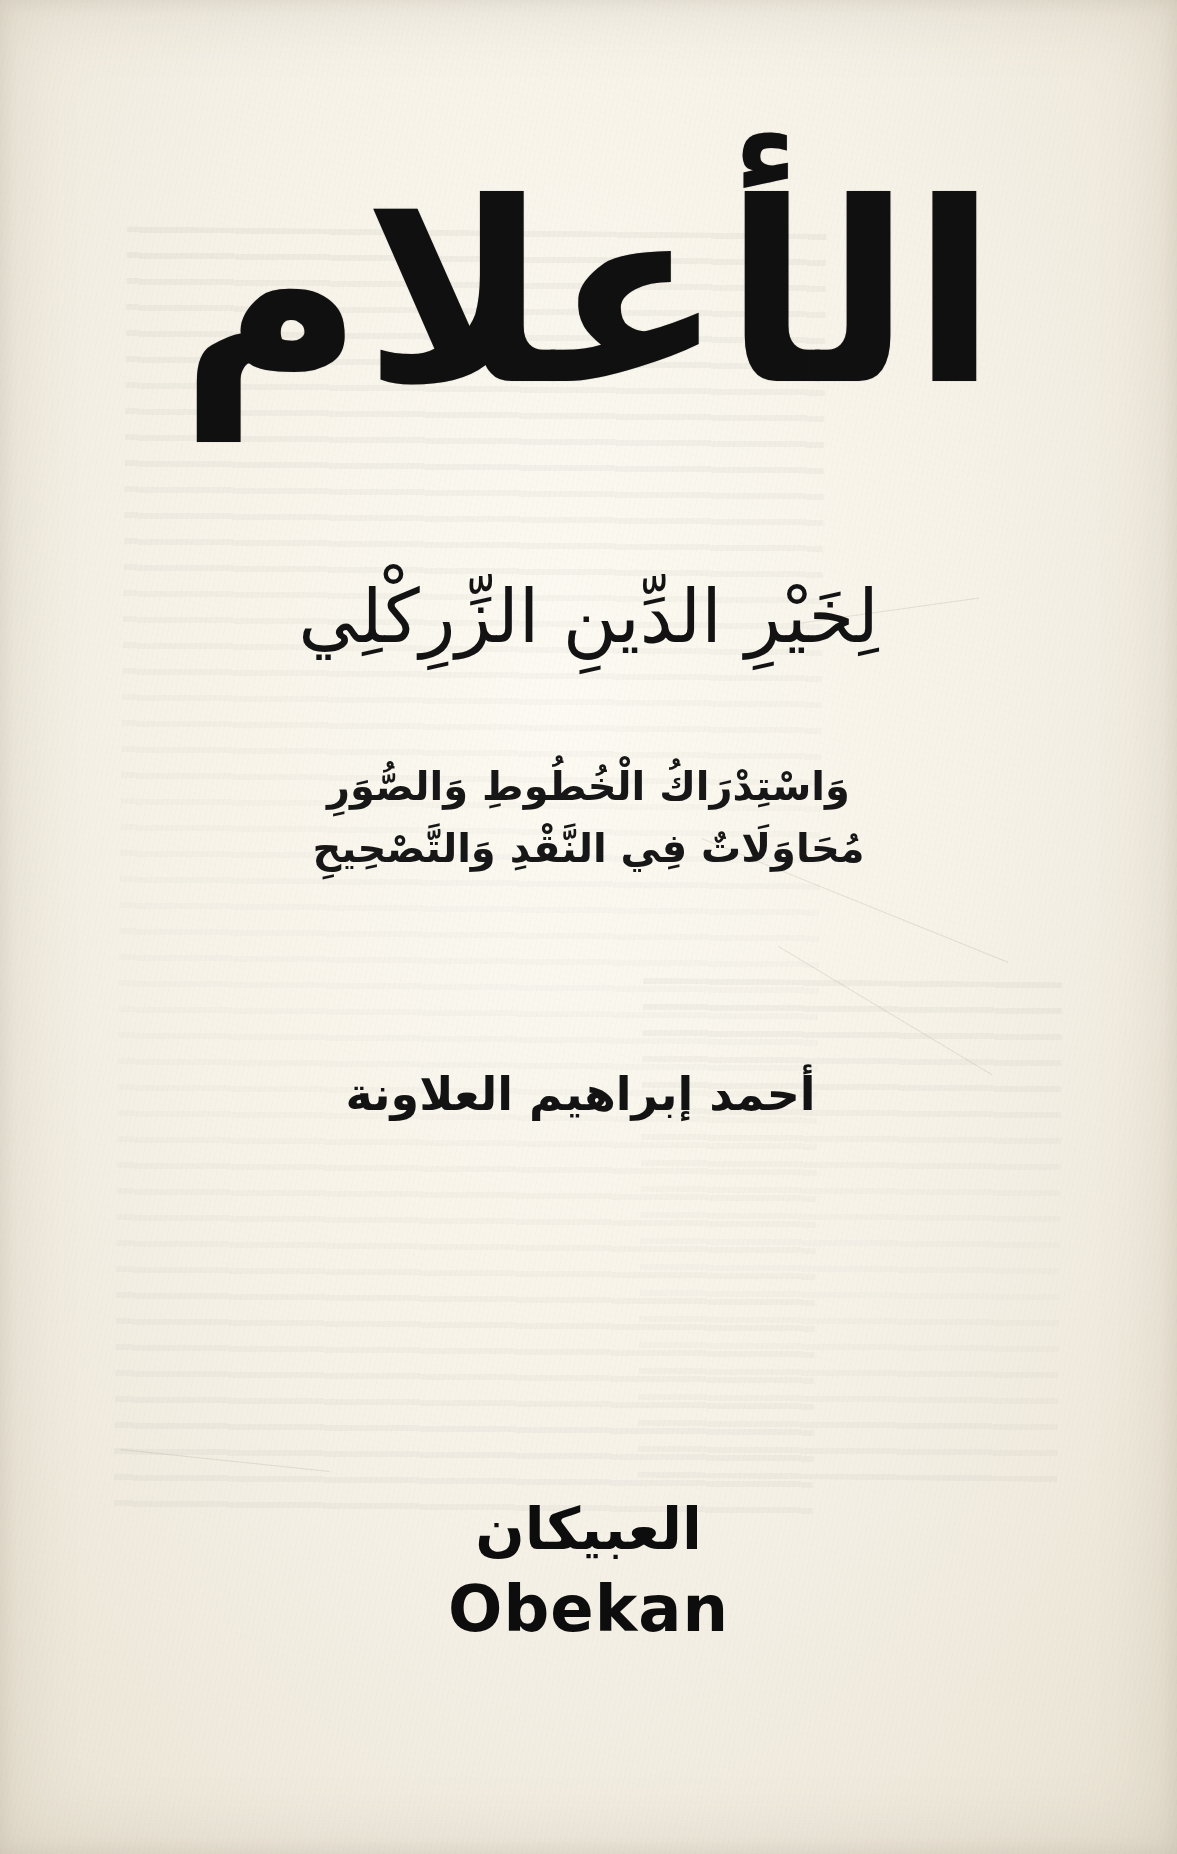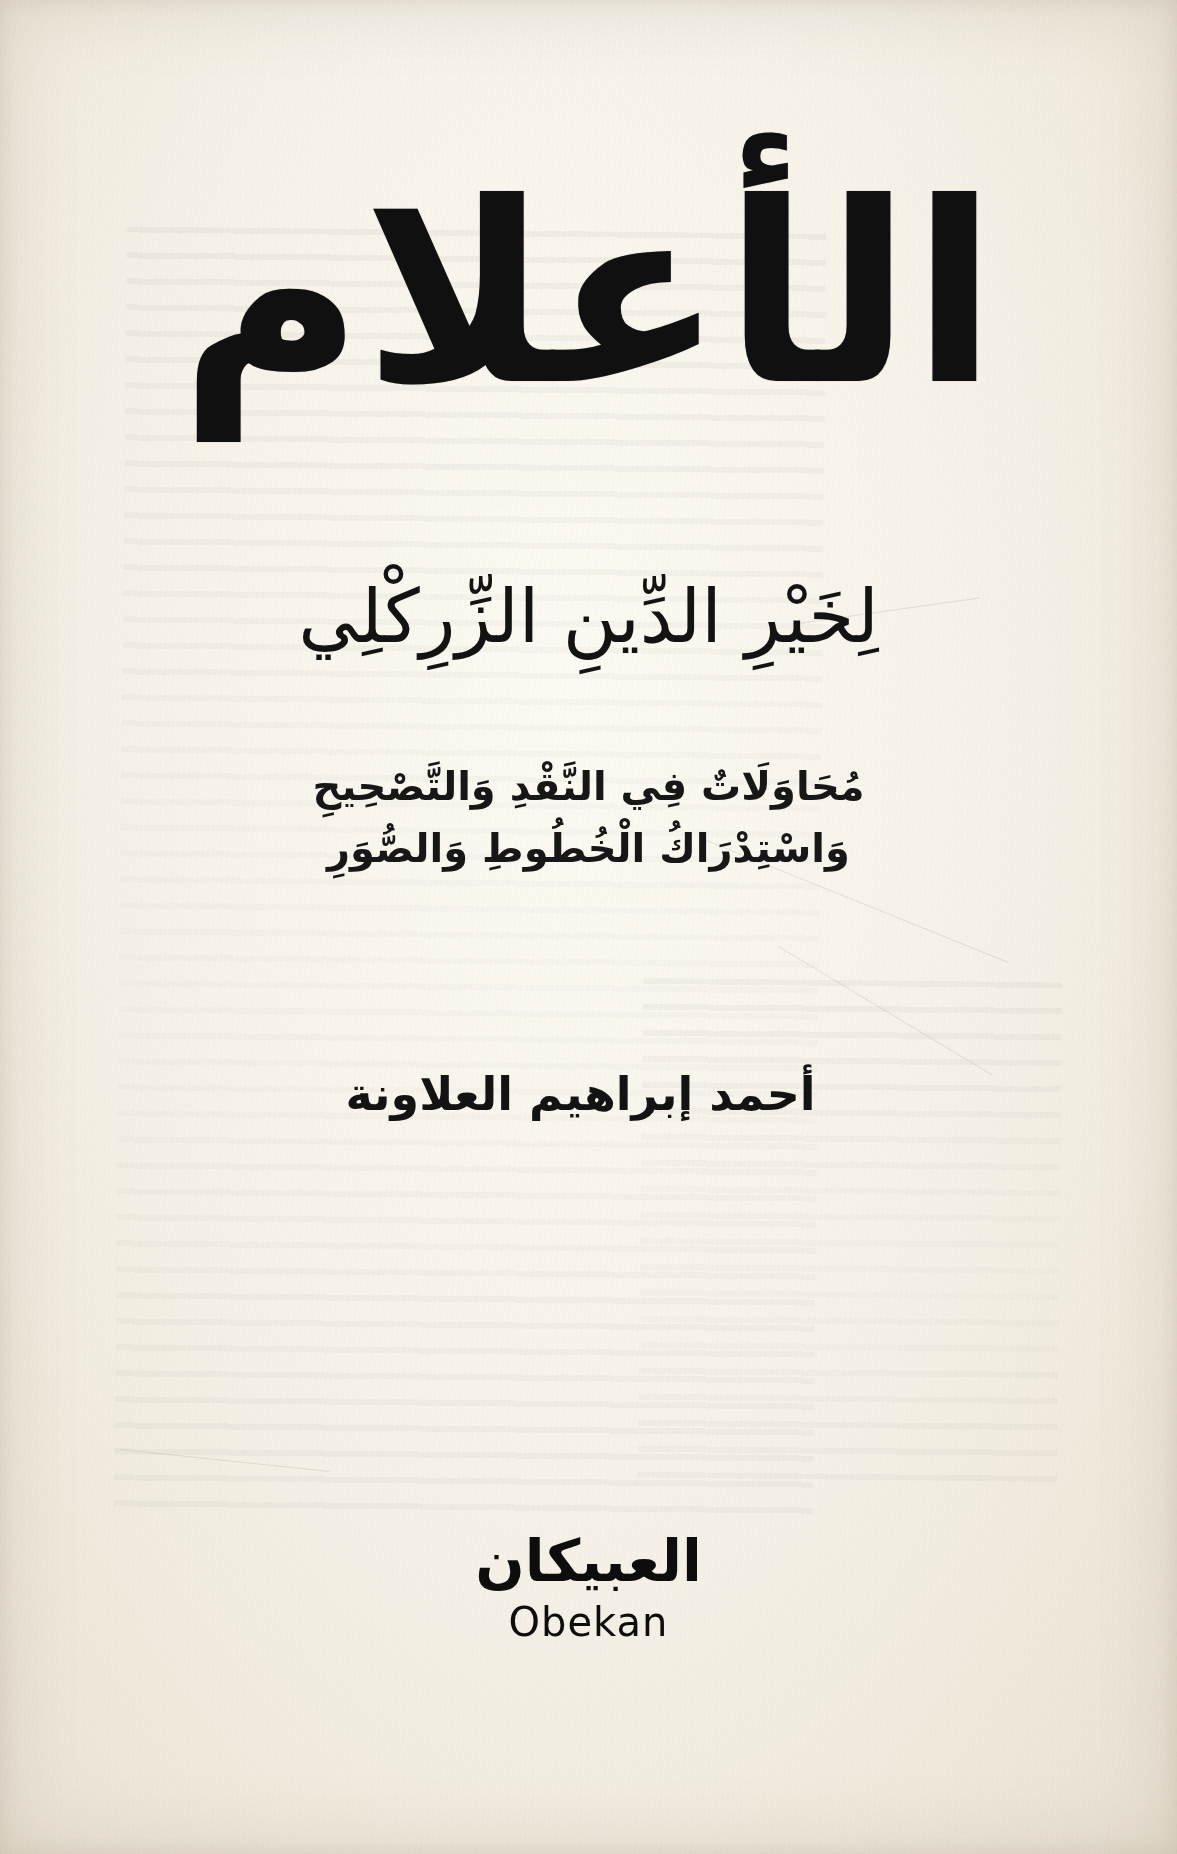--- a/index.html
+++ b/index.html
@@ -121,33 +121,33 @@
   }
 
   .publisher {
     position: absolute;
     bottom: 210px;
     left: 0;
     right: 0;
     display: flex;
     flex-direction: column;
     align-items: center;
-    gap: 10px;
+    gap: 16px;
   }
   .publisher .ar {
     font-size: 58px;
     font-weight: 700;
     letter-spacing: -2px;
     color: #0d0d0d;
     line-height: 1;
   }
   .publisher .lat {
     font-family: "DejaVu Sans", sans-serif;
-    font-size: 40px;
-    font-weight: 400;
+    font-size: 64px;
+    font-weight: 700;
     letter-spacing: 1px;
     color: #0d0d0d;
     line-height: 1.1;
     direction: ltr;
   }
   .edge-shadow {
     position: absolute;
     inset: 0;
     pointer-events: none;
     box-shadow: inset 0 0 80px rgba(120,110,90,.18), inset 0 0 18px rgba(120,110,90,.12);
@@ -166,22 +166,22 @@
   <div class="scratch s3"></div>
   <div class="scratch s4"></div>
 
   <div class="content">
 
     <div class="main-title">الأعلام</div>
 
     <div class="subtitle-author">لِخَيْرِ الدِّينِ الزِّرِكْلِي</div>
 
     <div class="descriptor">
+      <div>وَاسْتِدْرَاكُ الْخُطُوطِ وَالصُّوَرِ</div>
       <div>مُحَاوَلَاتٌ فِي النَّقْدِ وَالتَّصْحِيحِ</div>
-      <div>وَاسْتِدْرَاكُ الْخُطُوطِ وَالصُّوَرِ</div>
     </div>
 
     <div class="byline">أحمد إبراهيم العلاونة</div>
 
     <div class="publisher">
       <div class="ar">العبيكان</div>
       <div class="lat">Obekan</div>
     </div>
 
   </div>

